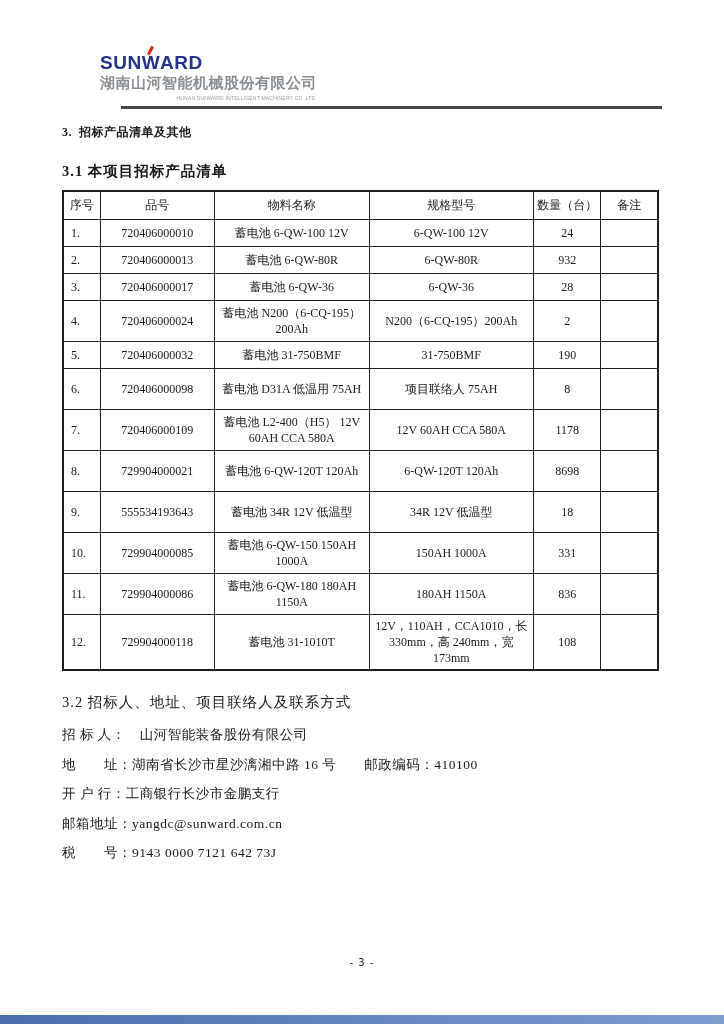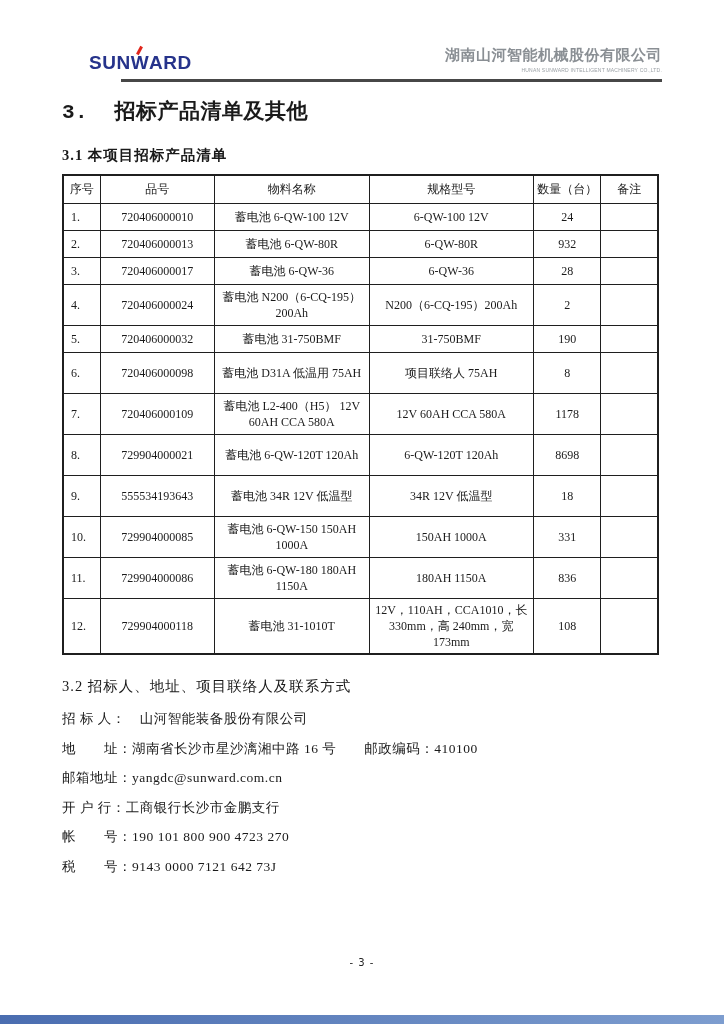--- a/index.html
+++ b/index.html
@@ -7,38 +7,38 @@
     width:724px; height:1024px;
     background:#ffffff;
     font-family:"Liberation Serif","DejaVu Serif",serif;
     color:#1a1a1a;
     position:relative;
     overflow:hidden;
   }
   .page { position:absolute; inset:0; padding:46px 62px 0 62px; box-sizing:border-box; }
 
   
-  .hdr { display:flex; justify-content:space-between; align-items:flex-start; margin-left:27px; }
+  .hdr { display:flex; justify-content:space-between; align-items:flex-start; margin-left:38px;flex-direction:column; }
   .logo {
     font-family:"Liberation Sans","DejaVu Sans",sans-serif;
     font-weight:bold; font-size:19px; letter-spacing:0.5px;
     color:#26338b; line-height:22px; margin-top:6px;
   }
   .logo-w { position:relative; display:inline-block; }
   .logo-w::before {
     content:""; position:absolute; top:-6px; left:7px;
     width:3px; height:9px; background:#e1251b; transform:rotate(28deg);
   }
   .company { text-align:right; font-family:"Liberation Sans","DejaVu Sans",sans-serif; }
   .company-cn { font-size:15px; font-weight:bold; color:#8a8f94; letter-spacing:0.5px; }
   .company-en { font-size:5px; color:#9aa0a5; letter-spacing:0.2px; margin-top:2px; }
   .header-rule { margin-left:59px; margin-top:5px; height:3px; background:#474747; }
 
   
-  .s3-title { font-size:21px; font-weight:bold; margin:15px 0 0 0; white-space:pre-wrap; letter-spacing:0.5px;font-family:Liberation Mono, monospace; }
+  .s3-title { font-size:12px; font-weight:bold; margin:15px 0 0 0; white-space:pre-wrap; letter-spacing:0.5px; }
   .s31-title { font-size:14.5px; font-weight:bold; margin:21px 0 0 0; white-space:pre-wrap; letter-spacing:1px; }
   .s32-title { font-size:14.5px; font-weight:normal; margin:22px 0 0 0; white-space:pre-wrap; letter-spacing:1px; }
 
   
   table.products {
     border-collapse:collapse; table-layout:fixed;
     width:597px; margin-top:9px;
     border:2px solid #1f1f1f;
   }
   .products th, .products td {
@@ -203,22 +203,21 @@
         <td></td>
       </tr>
     </tbody>
   </table>
 
   <div class="s32-title">3.2 招标人、地址、项目联络人及联系方式</div>
 
   <div class="contact">
     <div class="contact-line"><span>招 标 人：</span><span>　山河智能装备股份有限公司</span></div>
     <div class="contact-line"><span>地　　址：</span><span>湖南省长沙市星沙漓湘中路 16 号　　邮政编码：410100</span></div>
+    <div class="contact-line"><span>开 户 行：</span><span>工商银行长沙市金鹏支行</span></div>
     <div class="contact-line"><span>邮箱地址：</span><span>yangdc@sunward.com.cn</span></div>
-    <div class="contact-line"><span>开 户 行：</span><span>工商银行长沙市金鹏支行</span></div>
-    <div class="contact-line"><span>帐　　号：</span><span>190 101 800 900 4723 270</span></div>
     <div class="contact-line"><span>税　　号：</span><span>9143 0000 7121 642 73J</span></div>
   </div>
 
 </div>
 
 <div class="page-num">- 3 -</div>
 <div class="bottom-bar"></div>
 
 </body></html>

